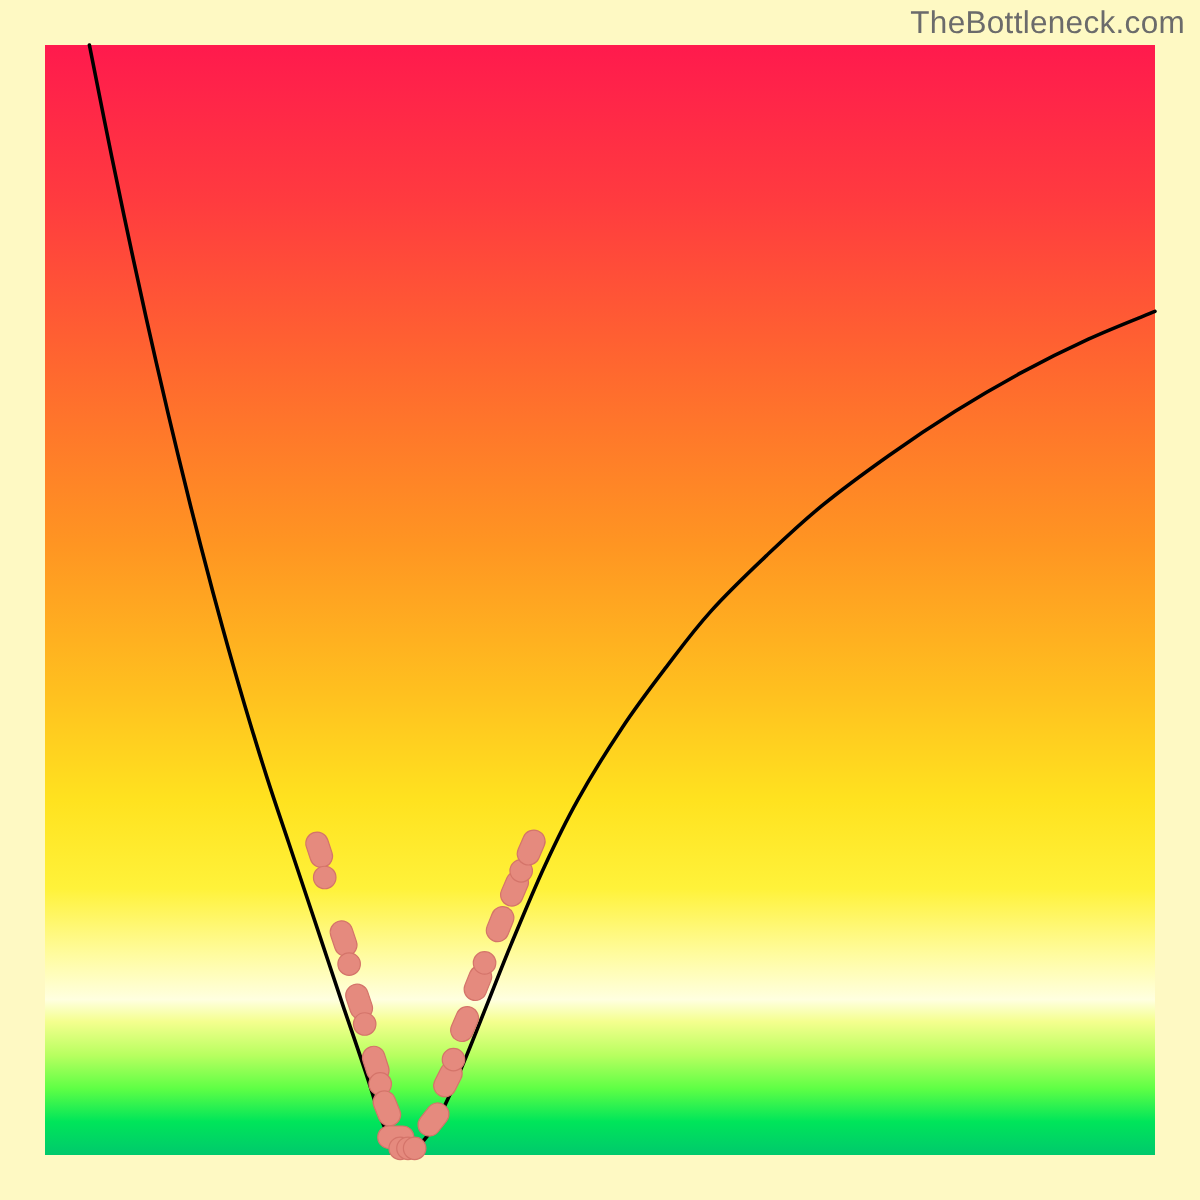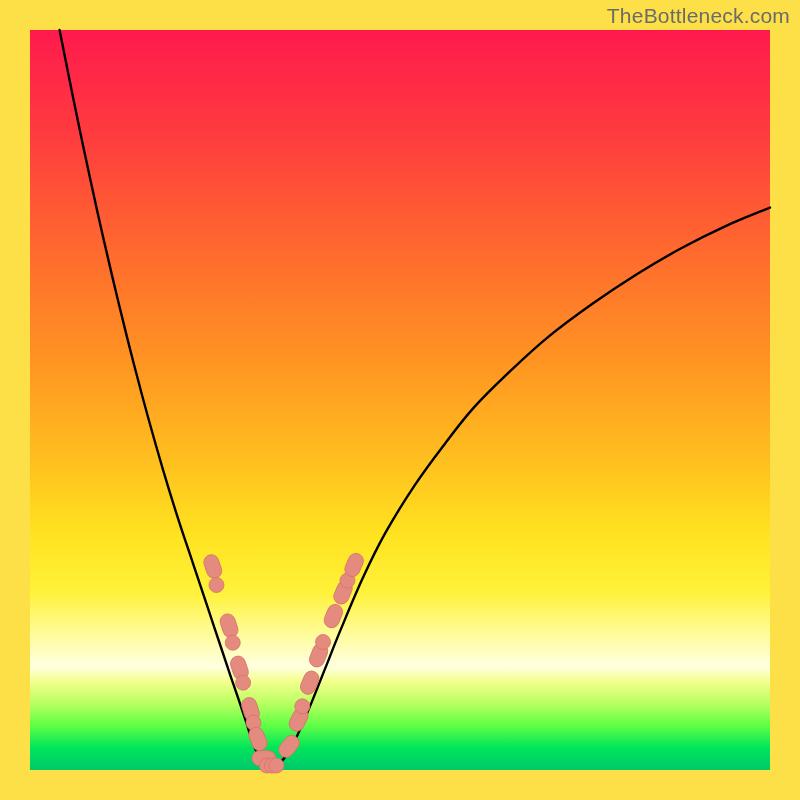--- a/index.html
+++ b/index.html
@@ -8,21 +8,21 @@
     width: 800px;
     height: 800px;
     overflow: hidden;
     background: #000;
     font-family: Arial, Helvetica, sans-serif;
   }
   .frame {
     position: absolute;
     width: 800px;
     height: 800px;
-    background: #fde047;
+    background: #fef9c3;
   }
   .plot-area {
     position: absolute;
     left: 30px;
     top: 30px;
     width: 740px;
     height: 740px;
     
     background:
       linear-gradient(

